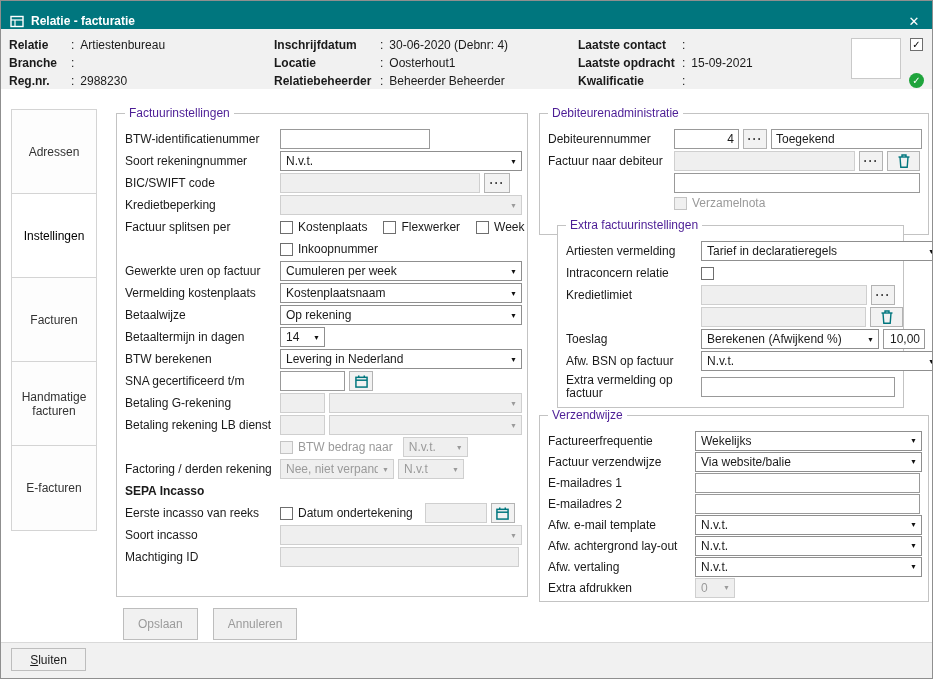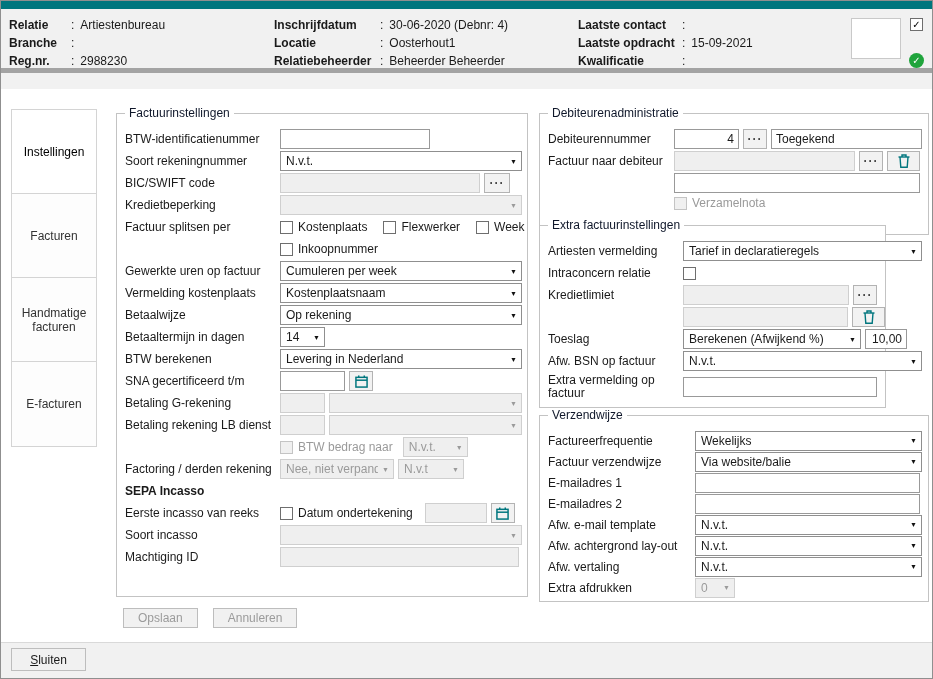--- a/index.html
+++ b/index.html
@@ -3,44 +3,44 @@
 <meta charset="utf-8">
 <style>
 *{box-sizing:border-box;margin:0;padding:0}
 html,body{width:933px;height:679px}
 body{font-family:"Liberation Sans","DejaVu Sans",sans-serif;font-size:12px;color:#1a1a1a;background:#f1f1f1;position:relative;overflow:hidden;border:1px solid #8f8f8f}
 
 .titlebar{position:absolute;top:0;left:0;right:0;height:40px;background:#00767E;color:#fff;display:flex;align-items:center;gap:7px;padding:0 9px}
 .titlebar-title{font-weight:bold;flex:1}
 .close-btn{width:18px;height:18px;display:flex;align-items:center;justify-content:center;font-size:13px;cursor:default}
 
-.header{position:absolute;top:8px;left:0;right:0;height:64px;background:#f1f1f1;border-bottom:5px solid #a3a3a3}
+.header{position:absolute;top:28px;left:0;right:0;height:64px;background:#f1f1f1;border-bottom:1px solid #a3a3a3}
 .hcol{position:absolute;top:7px}
 .hrow{display:flex;height:18px;align-items:center}
 .hlabel{font-weight:bold;white-space:nowrap}
 .w1{width:56px}.w2{width:100px}.w3{width:98px}
 .hsep{padding:0 6px}
 .hval{white-space:nowrap}
 .imgbox{position:absolute;top:9px;right:31px;width:50px;height:41px;background:#fff;border:1px solid #c9c9c9}
 .header .cb{position:absolute;top:9px;right:9px}
 .okbadge{position:absolute;top:44px;right:8px;width:15px;height:15px;border-radius:50%;background:#1FA43C;color:#fff;font-size:10px;font-weight:bold;display:flex;align-items:center;justify-content:center;line-height:1}
 
 .content{position:absolute;top:88px;left:0;right:0;height:553px;background:#fff}
 .bottombar{position:absolute;top:641px;left:0;right:0;bottom:0;background:#f1f1f1;border-top:1px solid #d9d9d9}
 
 .tabs{position:absolute;left:10px;top:108px;width:86px;border:1px solid #d4d4d4;background:#fdfdfd}
 .tab{height:84px;display:flex;align-items:center;justify-content:center;text-align:center;padding:4px;border-bottom:1px solid #d4d4d4;color:#333;cursor:default}
 .tab:last-child{border-bottom:none}
 .tab.active{background:#fff;color:#000}
 
 .group{position:absolute;border:1px solid #c3c3c3;background:#fff;padding:14px 8px 0}
-.legend{position:absolute;top:-8px;left:8px;background:#fff;padding:0 4px;color:#0f172a;white-space:nowrap}
+.legend{position:absolute;top:-8px;left:8px;background:#fff;padding:0 4px;color:#4c1d95;white-space:nowrap}
 .g-factuur{left:115px;top:112px;width:412px;height:484px}
 .g-deb{left:538px;top:112px;width:390px;height:122px}
-.g-extra{left:538px;top:224px;width:347px;height:183px}
+.g-extra{left:556px;top:224px;width:347px;height:183px}
 .g-verz{left:538px;top:414px;width:390px;height:187px}
 
 .frow{display:flex;align-items:center;height:22px}
 .frow.h18{height:18px}.frow.h21{height:21px}.frow.h30{height:30px}
 .lbl{width:155px;flex-shrink:0;white-space:nowrap}
 .g-deb .lbl{width:126px}
 .g-extra .lbl{width:135px}
 .g-verz .lbl{width:147px}
 .lblw{white-space:normal;line-height:13px}
 .dim{color:#9a9a9a}
@@ -60,21 +60,21 @@
 .cb.checked{display:flex;align-items:center;justify-content:center;font-size:10px;font-weight:bold;color:#000;line-height:1}
 .cblabel{margin-left:5px;white-space:nowrap}
 
 .cw40{width:40px}.cw42{width:42px}.cw45{width:45px}.cw62{width:62px}.cw65{width:65px}.cw66{width:66px}
 .cw114{width:114px}.cw150{width:150px}.cw151{width:151px}.cw178{width:178px}.cw181{width:181px}
 .cw183{width:183px}.cw193{width:193px}.cw200{width:200px}.cw227{width:227px}.cw239{width:239px}
 .cw242{width:242px}.cw248{width:248px}
 .bw24{width:24px}.bw26{width:26px}.bw33{width:33px}
 .ml4{margin-left:4px}.ml10{margin-left:10px}.ml12{margin-left:12px}.ml16{margin-left:16px}
 
-.btn{height:20px;padding:0 14px;border:1px solid #bdbdbd;background:#f1f1f1;font:inherit;color:#1a1a1a;display:inline-flex;align-items:center;justify-content:center;cursor:default}
+.btn{height:32px;padding:0 14px;border:1px solid #bdbdbd;background:#f1f1f1;font:inherit;color:#1a1a1a;display:inline-flex;align-items:center;justify-content:center;cursor:default}
 .btn.dis{color:#9b9b9b}
 .form-buttons{position:absolute;left:122px;top:607px;display:flex;gap:15px}
 .sluiten-btn{position:absolute;left:10px;top:647px;width:75px;height:23px}
 .ak{text-decoration:underline}
 </style>
 </head>
 <body>
 
 <div class="titlebar">
   <span style="display:flex">
@@ -141,20 +141,21 @@
       </div>
   </div>
   <div class="imgbox"></div>
   <div class="cb checked">✓</div>
   <div class="okbadge">✓</div>
 </div>
 
 <div class="content"></div>
 
 <div class="tabs">
+  <div class="tab">Adressen</div>
   <div class="tab active">Instellingen</div>
   <div class="tab">Facturen</div>
   <div class="tab">Handmatige facturen</div>
   <div class="tab">E-facturen</div>
 </div>
 
 <div class="group g-factuur">
   <span class="legend">Factuurinstellingen</span>
 
   <div class="frow">

